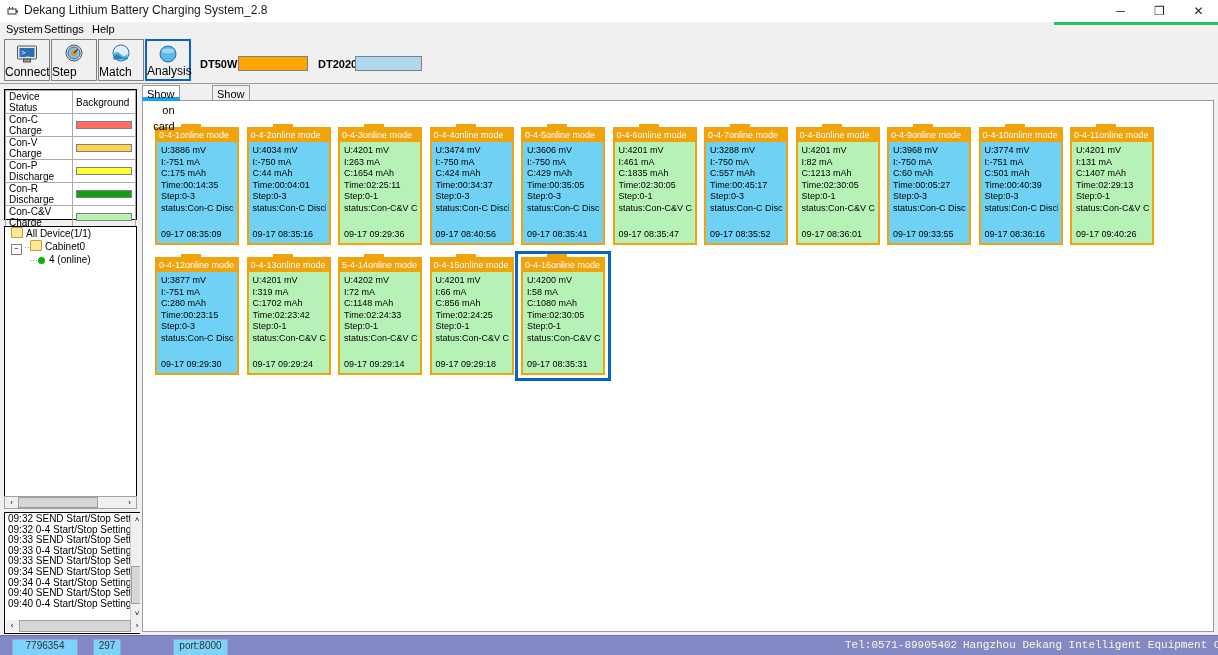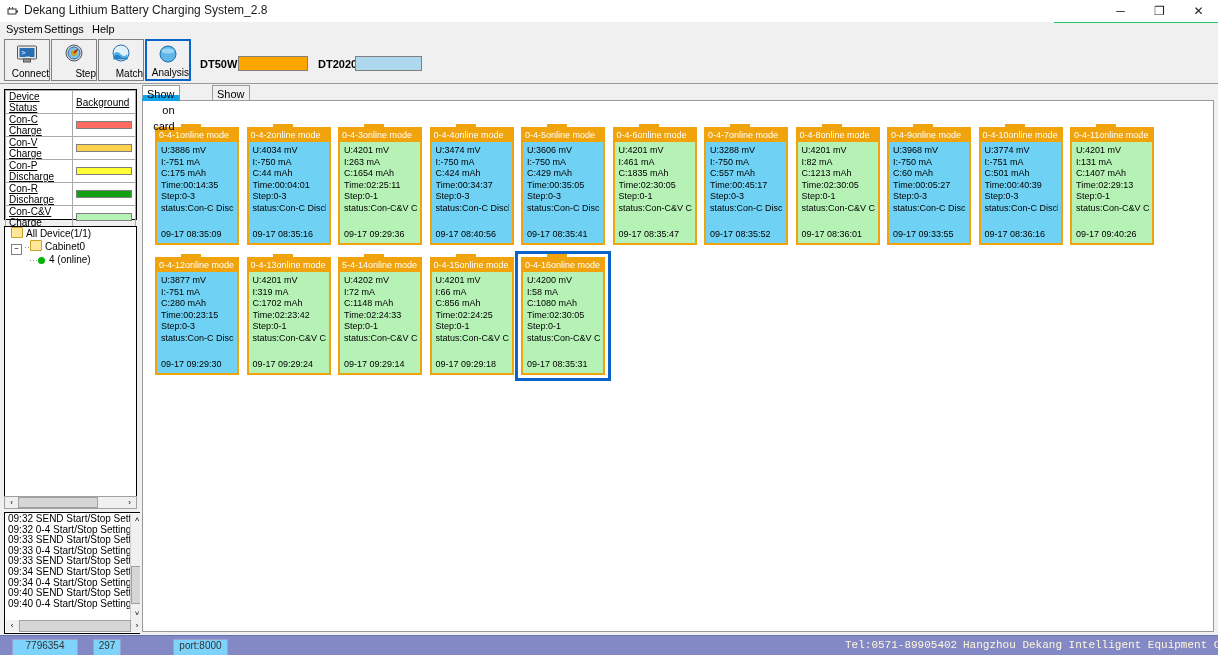--- a/index.html
+++ b/index.html
@@ -5,43 +5,43 @@
   html,body{margin:0;padding:0;}
   body{
     width:1218px;height:655px;overflow:hidden;
     font-family:"Liberation Sans", sans-serif;
     background:#f0f0f0;
     -webkit-font-smoothing:none;
   }
   .app{position:relative;width:1218px;height:655px;background:#f0f0f0;}
 
   
-  .titlebar{position:absolute;left:0;top:0;width:1218px;height:22px;background:#ffffff;border-bottom:1px solid #22c55e;}
+  .titlebar{position:absolute;left:0;top:0;width:1218px;height:22px;background:#ffffff;border-bottom:3px solid #22c55e;}
   .tb-icon{position:absolute;left:6px;top:4px;width:14px;height:14px;font-size:10px;line-height:14px;color:#333;text-align:center;}
   .tb-title{position:absolute;left:24px;top:3px;font-size:12px;color:#1a1a1a;white-space:nowrap;}
   .tb-btns{position:absolute;right:0;top:0;height:22px;display:flex;}
   .tb-btn{width:39px;height:22px;display:flex;align-items:center;justify-content:center;font-size:12px;color:#222;}
 
   
   .menubar{position:absolute;left:0;top:22px;width:1054px;height:15px;background:#f0f0f0;}
   .menu-item{position:absolute;top:0;font-size:11px;color:#000;line-height:15px;}
 
   
   .toolbar{position:absolute;left:0;top:37px;width:1218px;height:46px;background:#f0f0f0;border-bottom:1px solid #9a9a9a;}
   .tool-btn{position:absolute;top:2px;width:46px;height:42px;border:1px solid #808080;background:#f0f0f0;box-sizing:border-box;}
   .tool-btn.sel{border:2px solid #0a63c9;}
   .tool-ico{position:absolute;left:50%;top:3px;transform:translateX(-50%);width:25px;height:22px;}
-  .tool-lbl{position:absolute;left:0;bottom:1px;width:100%;text-align:right;font-size:10px;color:#000;}
+  .tool-lbl{position:absolute;left:0;bottom:1px;width:100%;text-align:left;font-size:12px;color:#000;}
 
   .dtlabel{position:absolute;font-size:11px;color:#000;font-weight:bold;}
   .dtswatch{position:absolute;height:15px;border:1px solid #808080;box-sizing:border-box;}
 
   
   .legend{position:absolute;left:4px;top:89px;width:133px;height:131px;background:#fff;border:1px solid #000;box-sizing:border-box;}
-  .legend table{border-collapse:collapse;width:100%;text-decoration:underline;}
+  .legend table{border-collapse:collapse;width:100%;}
   .legend th,.legend td{border:1px solid #aaa;font-size:10px;padding:0 3px;height:12px;color:#000;text-align:left;font-weight:normal;}
   .legend th{font-size:10px;color:#000;height:14px;}
   .sw{display:block;width:56px;height:8px;border:1px solid #808080;box-sizing:border-box;}
 
   .tree{position:absolute;left:4px;top:226px;width:133px;height:282px;background:#fff;border:1px solid #000;box-sizing:border-box;overflow:hidden;}
   .tree-row{position:relative;height:13px;font-size:10px;color:#000;line-height:13px;white-space:nowrap;}
   .folder{display:inline-block;width:10px;height:9px;background:#ffe79a;border:1px solid #c9a227;border-radius:1px 1px 0 0;vertical-align:-1px;margin-right:3px;}
   .expander{display:inline-block;width:9px;height:9px;border:1px solid #808080;background:#fff;font-size:8px;line-height:7px;text-align:center;color:#000;vertical-align:-1px;margin-right:2px;}
   .dotg{display:inline-block;width:7px;height:7px;border-radius:50%;background:#00b400;vertical-align:-1px;margin-right:4px;}
   .dashes{display:inline-block;color:#808080;font-size:9px;}
@@ -57,21 +57,21 @@
   .vsb .ar{position:absolute;left:0;width:12px;height:12px;text-align:center;font-size:8px;line-height:12px;color:#000;}
   .vsb .thumb{position:absolute;left:0;top:52px;width:12px;height:38px;background:#d6d6d6;border:1px solid #a0a0a0;box-sizing:border-box;}
   .hsb2{position:absolute;left:1px;bottom:1px;width:137px;height:12px;background:#f0f0f0;}
   .hsb2 .ar{position:absolute;top:0;width:12px;height:12px;text-align:center;font-size:8px;line-height:12px;color:#000;}
   .hsb2 .thumb{position:absolute;left:13px;top:0;width:112px;height:12px;background:#d6d6d6;border:1px solid #a0a0a0;box-sizing:border-box;}
 
   
   .content{position:absolute;left:140px;top:85px;width:1076px;height:549px;background:#f0f0f0;}
   .tabs{position:absolute;left:2px;top:0;height:16px;}
   .tab{position:absolute;top:0;height:16px;font-size:11px;line-height:16px;padding:0 4px;box-sizing:border-box;color:#000;background:#f0f0f0;border:1px solid #9a9a9a;border-bottom:none;}
-  .tab.active{background:#fff;border-bottom:6px solid #0ea5e9;z-index:2;text-align:right;}
+  .tab.active{background:#fff;border-bottom:4px solid #0ea5e9;z-index:2;text-align:right;}
   .tabpanel{position:absolute;left:2px;top:15px;width:1072px;height:532px;background:#fff;border:1px solid #9a9a9a;box-sizing:border-box;}
 
   
   .card{position:absolute;width:84px;height:118px;box-sizing:border-box;border:2px solid #f0a30a;background:#6fd2f5;}
   .card .nub{position:absolute;left:24px;top:-5px;width:20px;height:5px;background:#f0a30a;}
   .card .chead{position:absolute;left:0;top:0;width:100%;height:13px;background:#f0a30a;font-size:9px;line-height:13px;color:#ffffff;white-space:nowrap;overflow:hidden;padding-left:2px;box-sizing:border-box;}
   .card .cbody{position:absolute;left:0;top:13px;width:100%;bottom:0;padding:3px 3px 0 4px;box-sizing:border-box;}
   .card .ln{font-size:9px;color:#000;line-height:11.6px;white-space:nowrap;overflow:hidden;}
   .card .ts{position:absolute;left:4px;bottom:4px;font-size:9px;color:#000;white-space:nowrap;}
   .card.sel{outline:3px solid #0a63c9;outline-offset:3px;}

